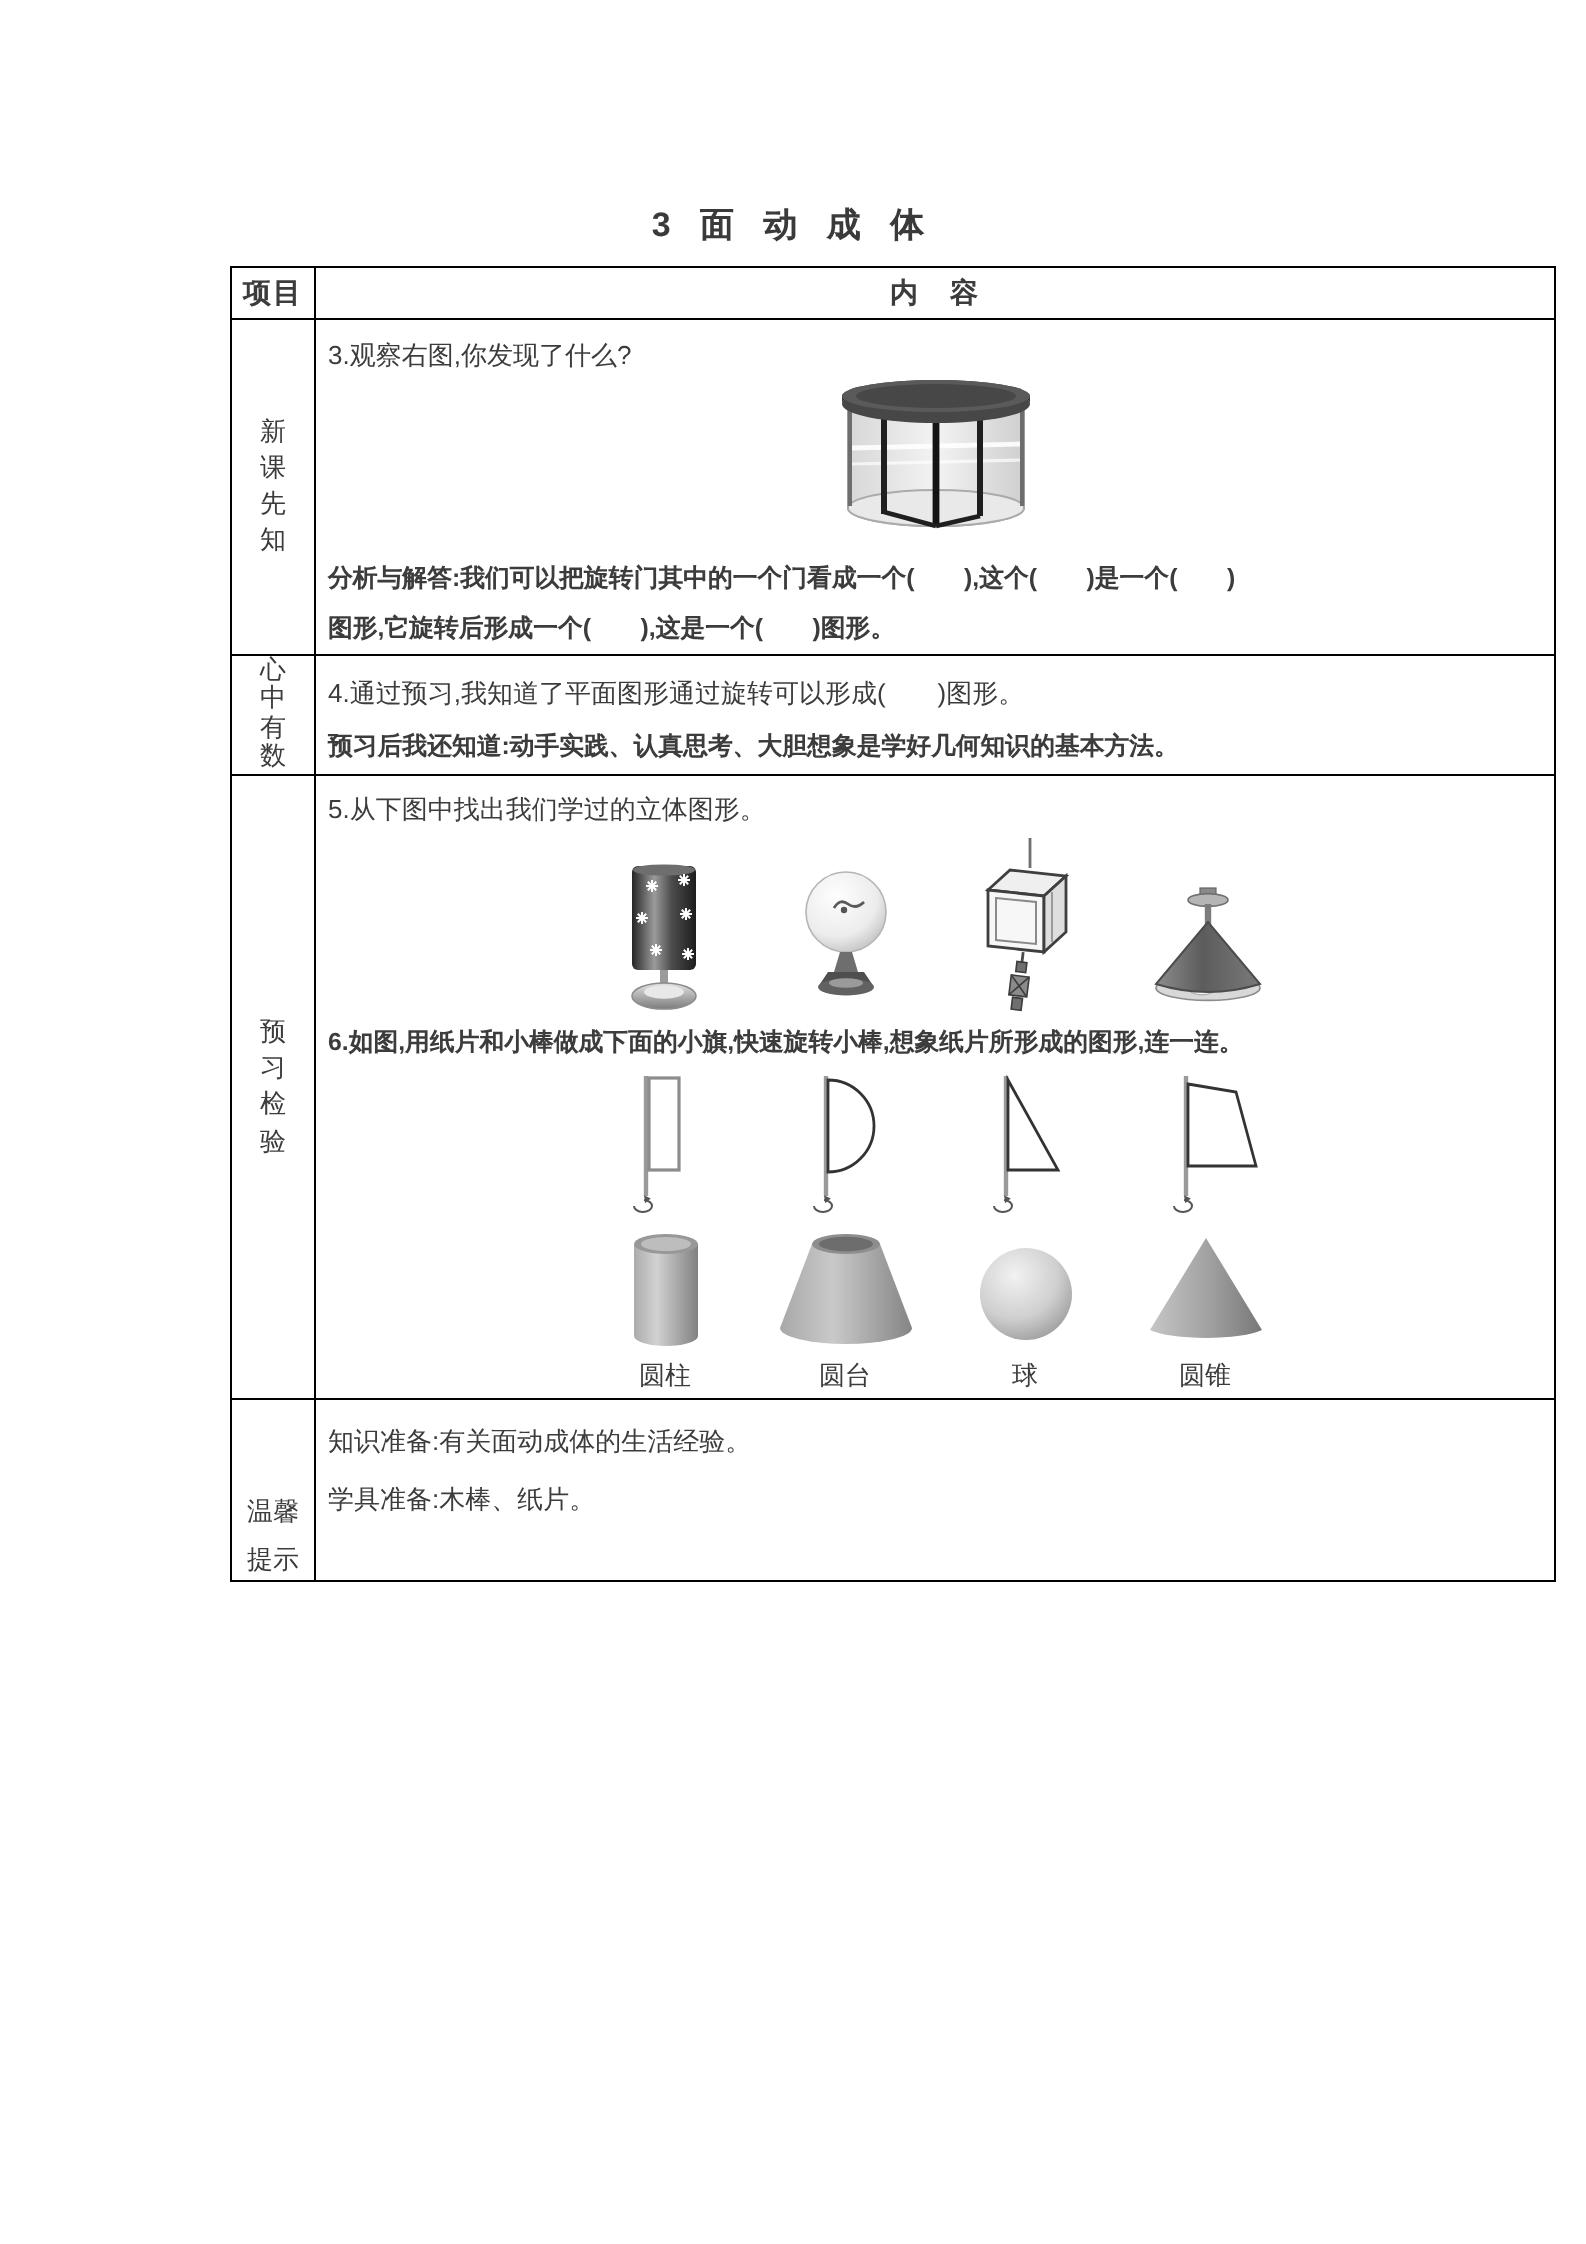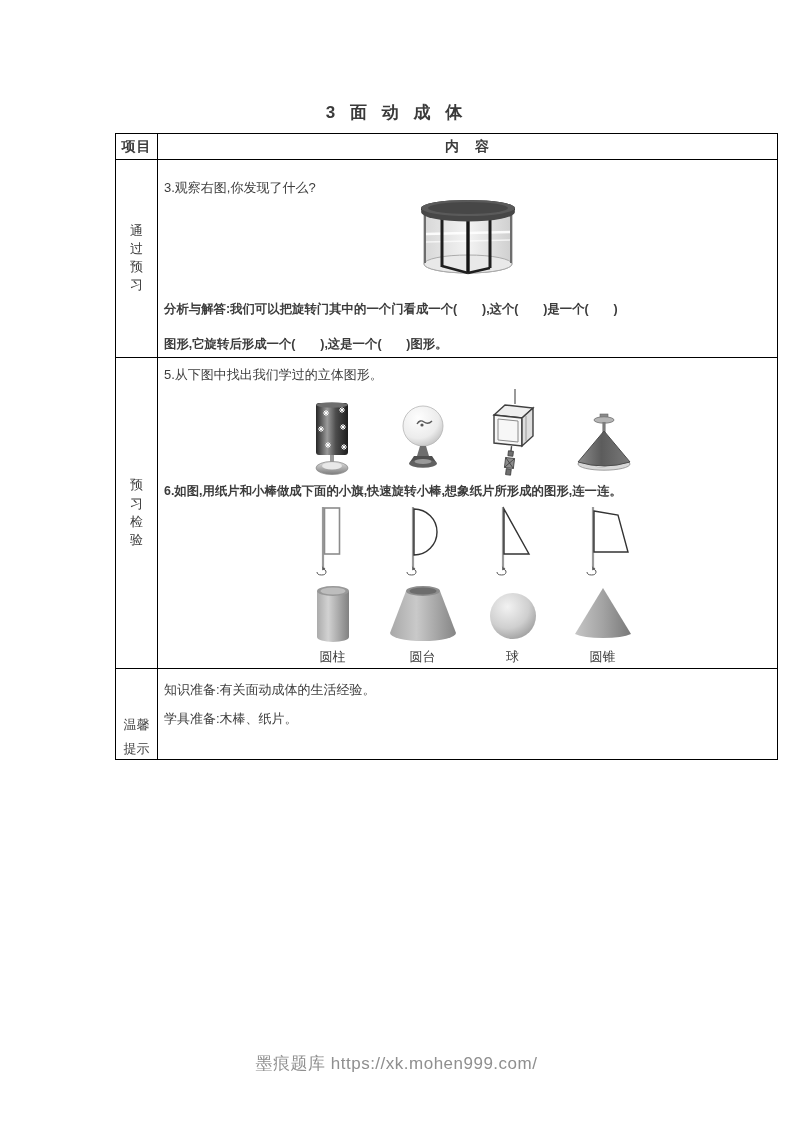--- a/index.html
+++ b/index.html
@@ -37,21 +37,21 @@
     align-items:center; height:44px; font-size:13px; padding:1px 0;margin-top:46px;
   }
 
   td.content { padding:2px 6px; font-size:13px; vertical-align:top; }
   .line { line-height:1.55; margin-top:8px; white-space:nowrap; }
   .line.tight { font-size:12.4px;font-weight:bold; }
 
   .row-review { height:88px; }
   .row-review .line { margin-top:11px; }
   .row-newlesson { height:163px; }
-  .row-newlesson .line { margin-top:16px; }
+  .row-newlesson .line { margin-top:6px; }
   .row-confidence { height:60px; }
   .row-confidence .line { margin-top:7px; }
   .row-check { height:287px; }
   .row-check .line { margin-top:5px; }
   .row-tips { height:56px; }
   .row-tips .line { margin-top:9px; }
 
   .door-wrap { text-align:center; margin-top:2px; height:84px; }
 
   .art-row {
@@ -84,21 +84,21 @@
 
     <tbody>
         <tr class="head-row">
       <th>项目</th>
       <th>内　容</th>
     </tr>
 
 
     <tr class="row-newlesson">
       <td class="vlabel">
-        <span class="vtext">通过预习</span>
+        <span class="vtext">新课先知</span>
       </td>
       <td class="content">
         <div class="line">3.观察右图,你发现了什么?</div>
         <div class="door-wrap">
           <svg viewBox="0 0 96 84" width="96" height="84">
             <defs>
               <linearGradient id="g-glass" x1="0" y1="0" x2="1" y2="0">
                 <stop offset="0" stop-color="#d7d7d7"></stop>
                     <stop offset="0.5" stop-color="#f3f3f3"></stop>
                     <stop offset="1" stop-color="#cfcfcf"></stop>
@@ -119,20 +119,29 @@
             <path d="M1 12 A47 9.5 0 0 1 95 12 L95 8 A47 8 0 0 0 1 8 Z" fill="#3a3a3a"></path>
             <ellipse cx="48" cy="8" rx="47" ry="8" fill="#5a5a5a"></ellipse>
             <ellipse cx="48" cy="8" rx="40" ry="6" fill="#474747"></ellipse>
           </svg>
         </div>
         <div class="line tight">分析与解答:我们可以把旋转门其中的一个门看成一个(　　),这个(　　)是一个(　　)</div>
         <div class="line tight">图形,它旋转后形成一个(　　),这是一个(　　)图形。</div>
       </td>
     </tr>
 
+    <tr class="row-confidence">
+      <td class="vlabel">
+        <span class="vtext" style="line-height:1.12;">心中有数</span>
+      </td>
+      <td class="content">
+        <div class="line">4.通过预习,我知道了平面图形通过旋转可以形成(　　)图形。</div>
+        <div class="line tight">预习后我还知道:动手实践、认真思考、大胆想象是学好几何知识的基本方法。</div>
+      </td>
+    </tr>
 
     <tr class="row-check">
       <td class="vlabel">
         <span class="vtext">预习检验</span>
       </td>
       <td class="content">
         <div class="line">5.从下图中找出我们学过的立体图形。</div>
 
         <div class="art-row">
           <div class="art-col">
@@ -329,14 +338,13 @@
         </div>
       </td>
       <td class="content">
         <div class="line">知识准备:有关面动成体的生活经验。</div>
         <div class="line">学具准备:木棒、纸片。</div>
       </td>
     </tr>
   </tbody>
     </table>
 
-  <div class="footer">墨痕题库 https://xk.mohen999.com/</div>
 </div>
 
 </body></html>

